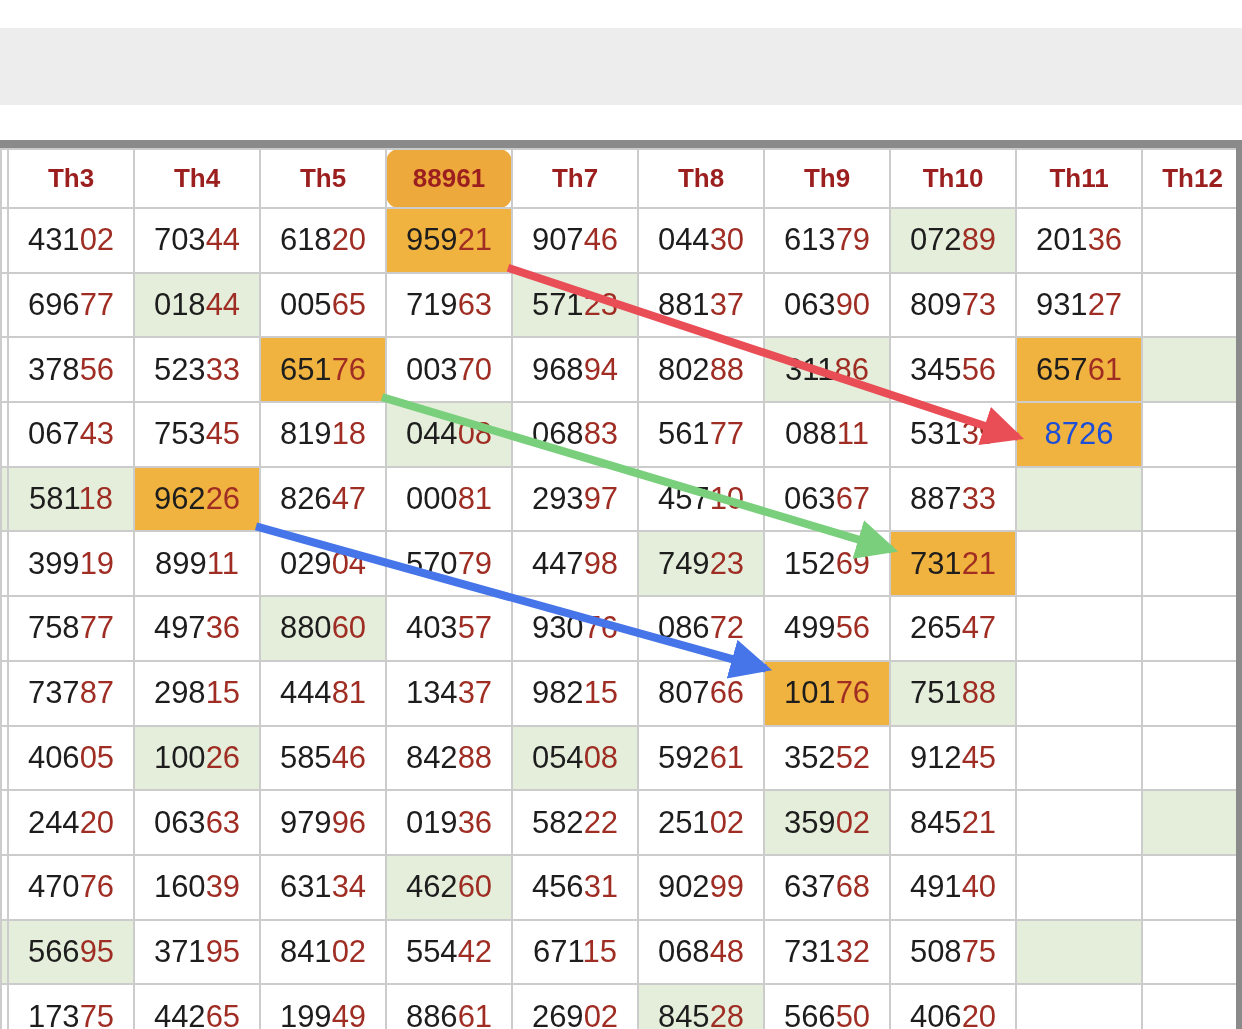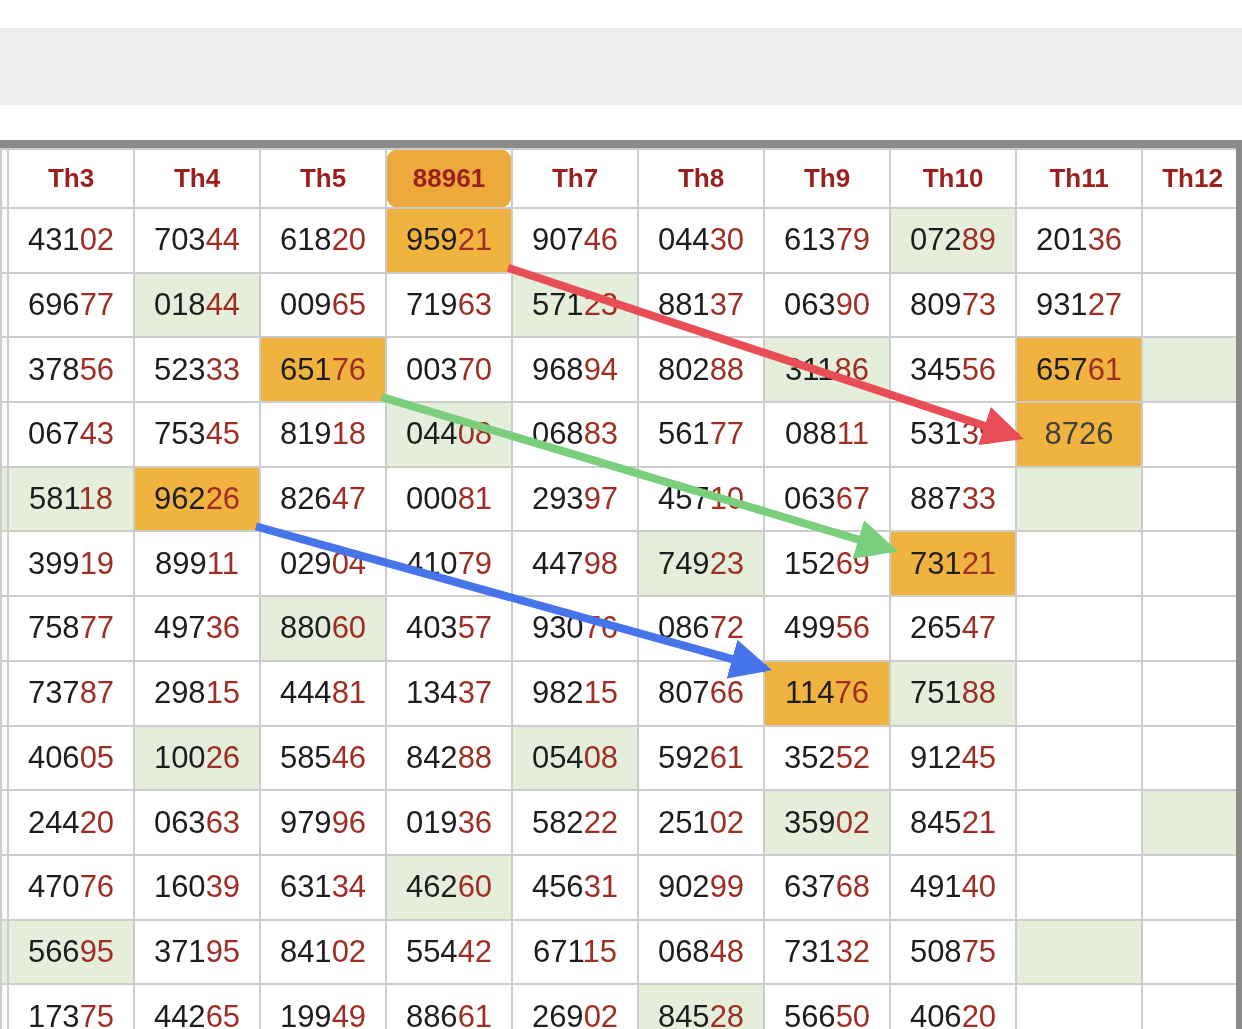--- a/index.html
+++ b/index.html
@@ -19,21 +19,21 @@
     text-align:center;vertical-align:middle;padding:0;overflow:hidden;white-space:nowrap;
   }
   table.grid th{height:57px;font-size:26px;font-weight:bold;color:#9c1f1f;border-radius:13px;}
   table.grid td{height:62.7px;font-size:31px;font-weight:normal;color:#1d1d1d;}
   th.hdr-number{font-size:31px;font-weight:normal;color:#1d1d1d;}
   .bg-orange{background:#f1b33f !important;}
   .bg-orange-hdr{background:#eda93c !important;}
   .bg-green{background:#e4eedb !important;margin-top:32px;}
   .d-black{color:#1d1d1d;}
   .d-red{color:#9f2d23;}
-  .d-allred{color:#404040;}
+  .d-allred{color:#1d4ed8;}
   svg.arrows{position:absolute;left:0;top:0;width:1242px;height:1029px;z-index:5;pointer-events:none;}
 </style>
 </head>
 <body>
 
 <div class="page">
   <div class="top-band"></div>
   <div class="hbar"></div>
   <div class="vbar"></div>
 
@@ -77,21 +77,21 @@
           <td><span class="d-black">044</span><span class="d-red">30</span></td>
           <td><span class="d-black">613</span><span class="d-red">79</span></td>
           <td class="bg-green"><span class="d-black">072</span><span class="d-red">89</span></td>
           <td><span class="d-black">201</span><span class="d-red">36</span></td>
           <td></td>
         </tr>
         <tr>
           <td></td>
           <td><span class="d-black">696</span><span class="d-red">77</span></td>
           <td class="bg-green"><span class="d-black">018</span><span class="d-red">44</span></td>
-          <td><span class="d-black">009</span><span class="d-red">65</span></td>
+          <td><span class="d-black">005</span><span class="d-red">65</span></td>
           <td><span class="d-black">719</span><span class="d-red">63</span></td>
           <td class="bg-green"><span class="d-black">571</span><span class="d-red">23</span></td>
           <td><span class="d-black">881</span><span class="d-red">37</span></td>
           <td><span class="d-black">063</span><span class="d-red">90</span></td>
           <td><span class="d-black">809</span><span class="d-red">73</span></td>
           <td><span class="d-black">931</span><span class="d-red">27</span></td>
           <td></td>
         </tr>
         <tr>
           <td></td>
@@ -130,21 +130,21 @@
           <td><span class="d-black">063</span><span class="d-red">67</span></td>
           <td><span class="d-black">887</span><span class="d-red">33</span></td>
           <td class="bg-green"></td>
           <td></td>
         </tr>
         <tr>
           <td></td>
           <td><span class="d-black">399</span><span class="d-red">19</span></td>
           <td><span class="d-black">899</span><span class="d-red">11</span></td>
           <td><span class="d-black">029</span><span class="d-red">04</span></td>
-          <td><span class="d-black">410</span><span class="d-red">79</span></td>
+          <td><span class="d-black">570</span><span class="d-red">79</span></td>
           <td><span class="d-black">447</span><span class="d-red">98</span></td>
           <td class="bg-green"><span class="d-black">749</span><span class="d-red">23</span></td>
           <td><span class="d-black">152</span><span class="d-red">69</span></td>
           <td class="bg-orange"><span class="d-black">731</span><span class="d-red">21</span></td>
           <td></td>
           <td></td>
         </tr>
         <tr>
           <td></td>
           <td><span class="d-black">758</span><span class="d-red">77</span></td>
@@ -159,21 +159,21 @@
           <td></td>
         </tr>
         <tr>
           <td></td>
           <td><span class="d-black">737</span><span class="d-red">87</span></td>
           <td><span class="d-black">298</span><span class="d-red">15</span></td>
           <td><span class="d-black">444</span><span class="d-red">81</span></td>
           <td><span class="d-black">134</span><span class="d-red">37</span></td>
           <td><span class="d-black">982</span><span class="d-red">15</span></td>
           <td><span class="d-black">807</span><span class="d-red">66</span></td>
-          <td class="bg-orange"><span class="d-black">114</span><span class="d-red">76</span></td>
+          <td class="bg-orange"><span class="d-black">101</span><span class="d-red">76</span></td>
           <td class="bg-green"><span class="d-black">751</span><span class="d-red">88</span></td>
           <td></td>
           <td></td>
         </tr>
         <tr>
           <td></td>
           <td><span class="d-black">406</span><span class="d-red">05</span></td>
           <td class="bg-green"><span class="d-black">100</span><span class="d-red">26</span></td>
           <td><span class="d-black">585</span><span class="d-red">46</span></td>
           <td><span class="d-black">842</span><span class="d-red">88</span></td>

